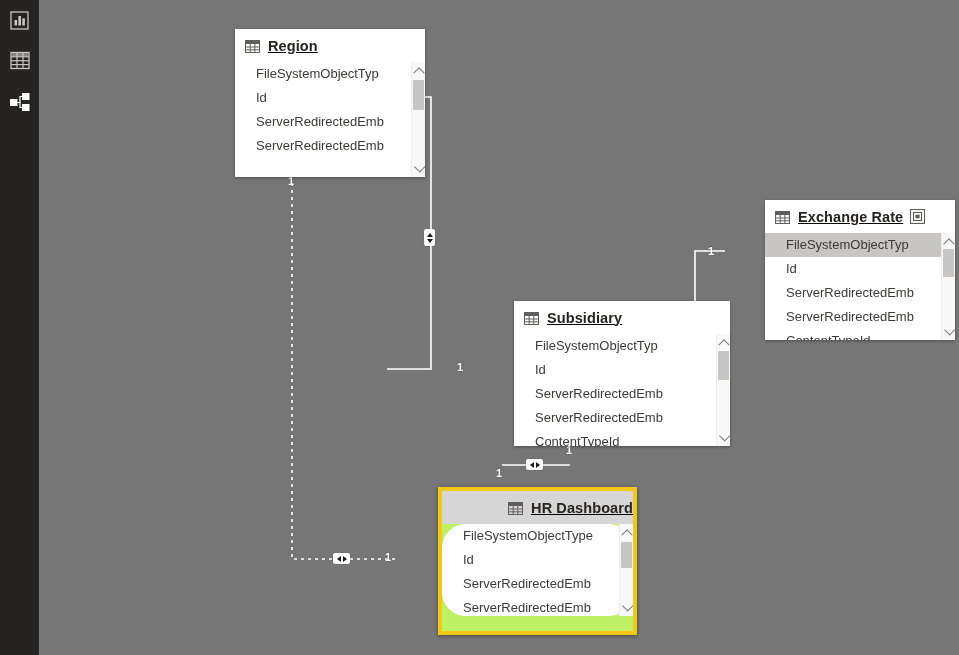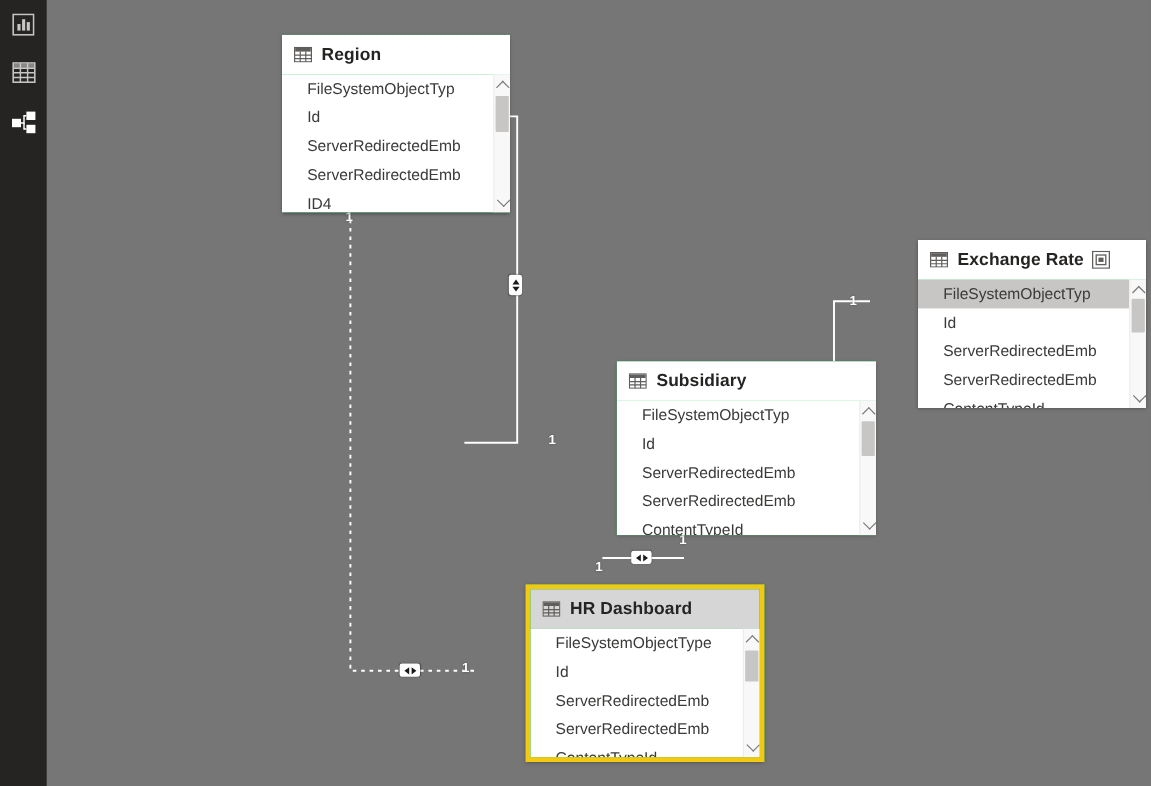--- a/index.html
+++ b/index.html
@@ -75,38 +75,39 @@
   .xfilter.horiz { width: 17px; height: 11px; flex-direction: row; }
   .tri { width: 0; height: 0; }
   .tri.up    { border-left: 3.5px solid transparent; border-right: 3.5px solid transparent; border-bottom: 4px solid #1b1a19; margin-bottom: 1px;}
   .tri.down  { border-left: 3.5px solid transparent; border-right: 3.5px solid transparent; border-top: 4px solid #1b1a19; margin-top: 1px;}
   .tri.left  { border-top: 3.5px solid transparent; border-bottom: 3.5px solid transparent; border-right: 4px solid #1b1a19; margin-right: 1px;}
   .tri.right { border-top: 3.5px solid transparent; border-bottom: 3.5px solid transparent; border-left: 4px solid #1b1a19; margin-left: 1px;}
 
   
   .tbl {
     position: absolute;
-    background: #22c55e;
+    background: #bef264;
     box-shadow: 0 1px 3px rgba(0,0,0,.35);
     overflow: hidden;
     box-sizing: border-box;
+    text-decoration: underline;
   }
   .tbl.selected {
     border: 4px solid #F2C811;
     box-shadow: 0 1px 4px rgba(0,0,0,.4);
   }
   .tbl-head {
     display: flex;
     align-items: center;
     height: 33px;
     padding-left: 10px;
     background: #ffffff;
     box-sizing: border-box;
   }
-  .tbl.selected .tbl-head { background: #d6d6d6; }
+  .tbl.selected .tbl-head { background: #d6d6d6; justify-content: flex-end; }
   .tbl-head .grid-ico {
     width: 15px; height: 13px;
     margin-right: 8px;
     flex: 0 0 auto;
   }
   .tbl-title {
     font-size: 14.5px;
     font-weight: bold;
     color: #252423;
     white-space: nowrap;
@@ -261,21 +262,20 @@
                 <line x1="9.8" y1="4" x2="9.8" y2="12.5" stroke="#605e5c" stroke-width="1"></line>
               </svg></span>
             <span class="tbl-title">Region</span>
           </div>
           <div class="tbl-body" style="height: 115px;">
             <div class="fields">
               <div class="field-row">FileSystemObjectTyp</div>
               <div class="field-row">Id</div>
               <div class="field-row">ServerRedirectedEmb</div>
               <div class="field-row">ServerRedirectedEmb</div>
-              <div class="field-row">ID4</div>
             </div>
             <div class="vsb">
               <div class="arrow top">
                 <span class="chev"></span>
               </div>
               <div class="arrow bot">
                 <span class="chev"></span>
               </div>
               <div class="thumb" style="top: 18px; height: 30px;"></div>
             </div>
@@ -353,21 +353,21 @@
             <span class="grid-ico"><svg width="15" height="13" viewBox="0 0 15 13">
                 <rect x="0.5" y="0.5" width="14" height="12" fill="none" stroke="#605e5c" stroke-width="1"></rect>
                 <rect x="1" y="1" width="13" height="3" fill="#605e5c"></rect>
                 <line x1="0.5" y1="7" x2="14.5" y2="7" stroke="#605e5c" stroke-width="1"></line>
                 <line x1="0.5" y1="9.8" x2="14.5" y2="9.8" stroke="#605e5c" stroke-width="1"></line>
                 <line x1="5.2" y1="4" x2="5.2" y2="12.5" stroke="#605e5c" stroke-width="1"></line>
                 <line x1="9.8" y1="4" x2="9.8" y2="12.5" stroke="#605e5c" stroke-width="1"></line>
               </svg></span>
             <span class="tbl-title">HR Dashboard</span>
           </div>
-          <div class="tbl-body" style="height: 107px;">
+          <div class="tbl-body" style="height: 92px; border-radius: 24px;">
             <div class="fields">
               <div class="field-row">FileSystemObjectType</div>
               <div class="field-row">Id</div>
               <div class="field-row">ServerRedirectedEmb</div>
               <div class="field-row">ServerRedirectedEmb</div>
               <div class="field-row">ContentTypeId</div>
             </div>
             <div class="vsb">
               <div class="arrow top">
                 <span class="chev"></span>

